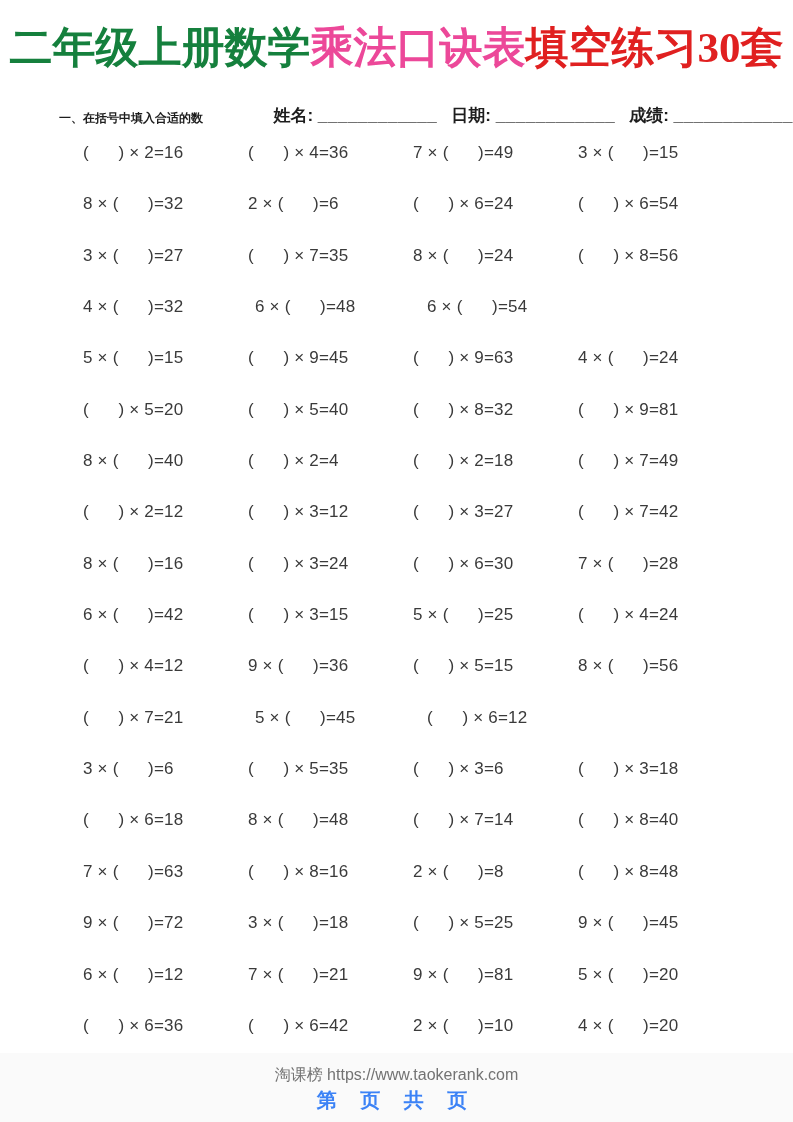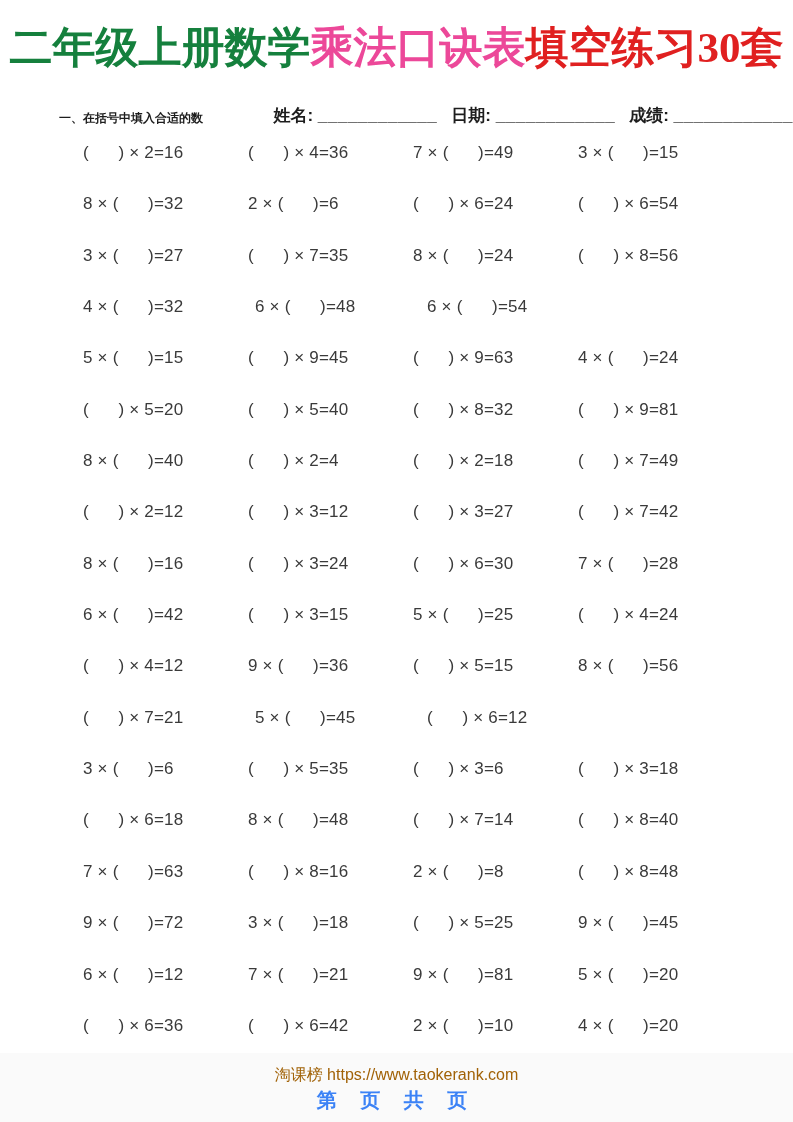--- a/index.html
+++ b/index.html
@@ -56,21 +56,21 @@
   
   .footer {
     position: absolute; top: 1053px; left: 0;
     width: 793px; height: 69px;
     background: #fafafa;
     text-align: center;
   }
   .footer-site {
     padding-top: 12px;
     font-size: 16px;
-    color: #a16207;
+    color: #737373;
   }
   .footer-page {
     margin-top: 1px;
     font-size: 20px;
     color: #3b82f6;
     font-weight: bold;
     letter-spacing: 9px;
   }
 </style>
 </head>

